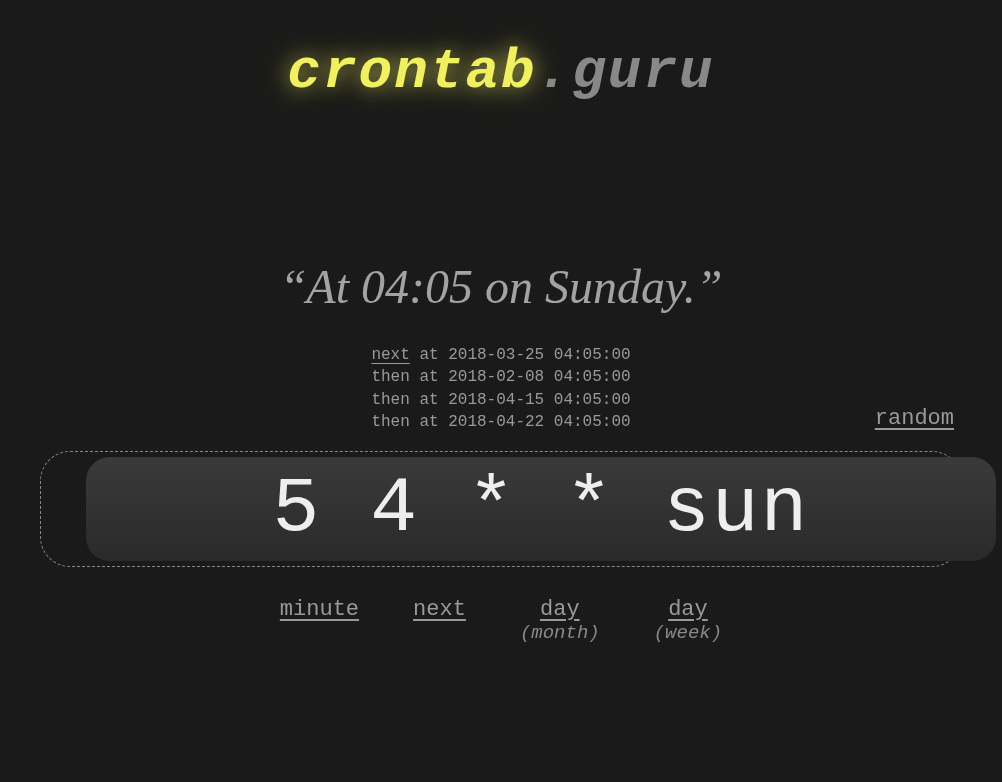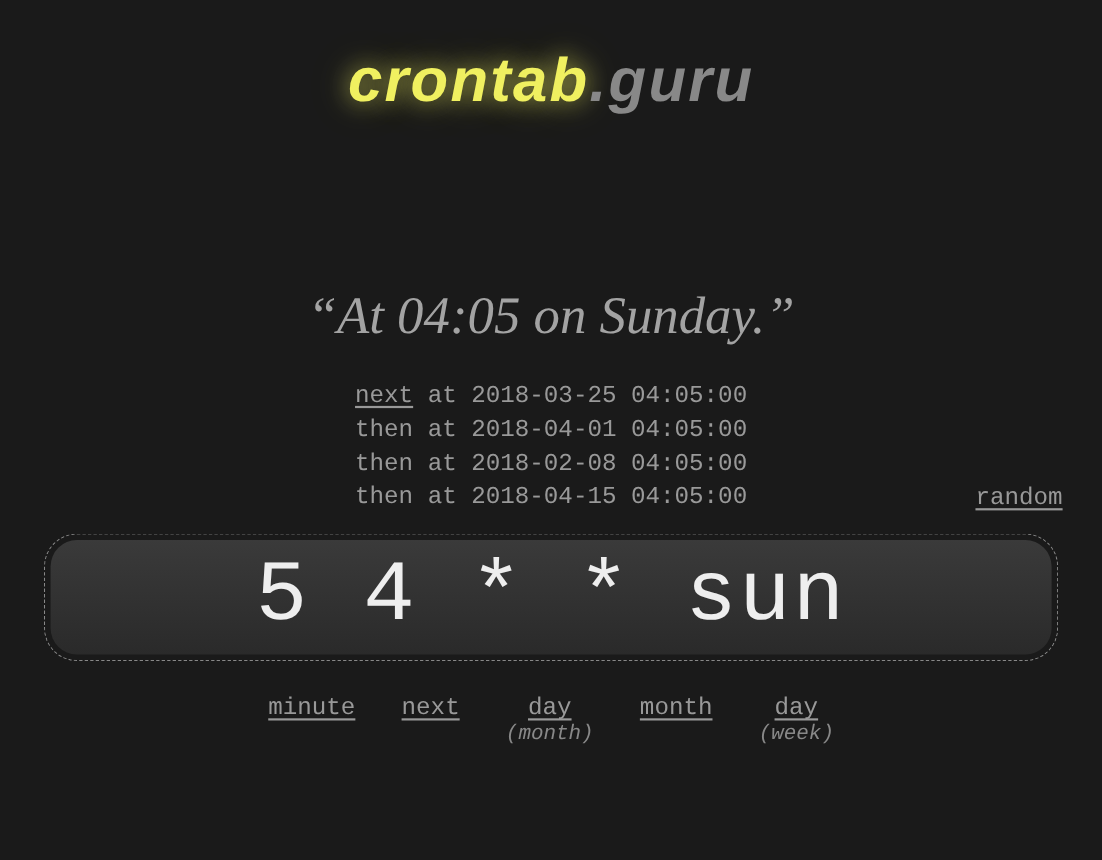--- a/index.html
+++ b/index.html
@@ -14,21 +14,21 @@
       font-family: "Courier New", monospace;
       color: #999;
       overflow: hidden;
     }
     .header {
       text-align: center;
       padding-top: 40px;
     }
     .logo {
       font-size: 56px;
-      font-family: Liberation Sans, sans-serif;
+      font-family: Liberation Mono, monospace;
       font-style: italic;
       font-weight: bold;
       letter-spacing: 2px;
     }
     .logo-crontab {
       color: #f0f060;
       text-shadow: 0 0 20px rgba(240, 240, 96, 0.6), 0 0 40px rgba(240, 240, 96, 0.3);
     }
     .logo-dot {
       color: #888;
@@ -51,36 +51,36 @@
       text-align: center;
       margin-top: 155px;
       font-size: 48px;
       font-style: italic;
       font-family: Georgia, "Times New Roman", serif;
       color: #a3a3a3;
     }
     .schedule {
       text-align: center;
       margin-top: 30px;
-      font-size: 22px;
+      font-size: 16px;
       color: #999;
       font-family: "Courier New", monospace;
       line-height: 1.4;
     }
     .schedule-line {
       display: block;
     }
     .next-link {
       text-decoration: underline;
       text-underline-offset: 4px;
       cursor: pointer;
     }
     .random-wrap {
       text-align: right;
-      padding-right: 36px;
+      padding-right: 48px;
       margin-top: -28px;
     }
     .random-link {
       font-size: 22px;
       color: #999;
       text-decoration: underline;
       text-underline-offset: 4px;
       cursor: pointer;
       font-family: "Courier New", monospace;
     }
@@ -95,25 +95,26 @@
       background: linear-gradient(to bottom, #3a3a3a, #2a2a2a);
       border: none;
       border-radius: 24px;
       font-size: 78px;
       color: #eee;
       font-family: "Courier New", monospace;
       text-align: center;
       padding: 8px 0;
       outline: none;
       letter-spacing: 2px;
+      margin-left: 40px;
     }
     .field-labels {
       display: flex;
       justify-content: center;
-      gap: 42px;
+      gap: 54px;
       margin-top: 30px;
       font-size: 22px;
       font-family: "Courier New", monospace;
     }
     .field-label {
       text-align: center;
       color: #999;
     }
     .field-label-main {
       text-decoration: underline;
@@ -134,32 +135,31 @@
 <div class="header">
   <div class="logo">
     <span class="logo-crontab">crontab</span><span class="logo-dot">.</span><span class="logo-guru">guru</span>
   </div>
 </div>
 
 <div class="description">“At 04:05 on Sunday.”</div>
 
 <div class="schedule" id="schedule-list">
     <span class="schedule-line"><span class="next-link">next</span><span> at 2018-03-25 04:05:00</span></span>
-    <span class="schedule-line"><span>then</span><span> at 2018-04-01 04:05:00</span></span>
     <span class="schedule-line"><span>then</span><span> at 2018-02-08 04:05:00</span></span>
     <span class="schedule-line"><span>then</span><span> at 2018-04-15 04:05:00</span></span>
+    <span class="schedule-line"><span>then</span><span> at 2018-04-22 04:05:00</span></span>
   </div>
 
 <div class="random-wrap">
   <span class="random-link">random</span>
 </div>
 
 <div class="input-wrap">
   <input class="cron-input" type="text" value="5 4 * * sun" style="">
 </div>
 
 <div class="field-labels" id="field-labels">
     <div class="field-label"><span class="field-label-main">minute</span><span class="field-label-sub">&nbsp;</span></div>
     <div class="field-label"><span class="field-label-main">next</span><span class="field-label-sub">&nbsp;</span></div>
     <div class="field-label"><span class="field-label-main">day</span><span class="field-label-sub">(month)</span></div>
-    <div class="field-label"><span class="field-label-main">month</span><span class="field-label-sub">&nbsp;</span></div>
     <div class="field-label"><span class="field-label-main">day</span><span class="field-label-sub">(week)</span></div>
   </div>
 
 </body></html>

